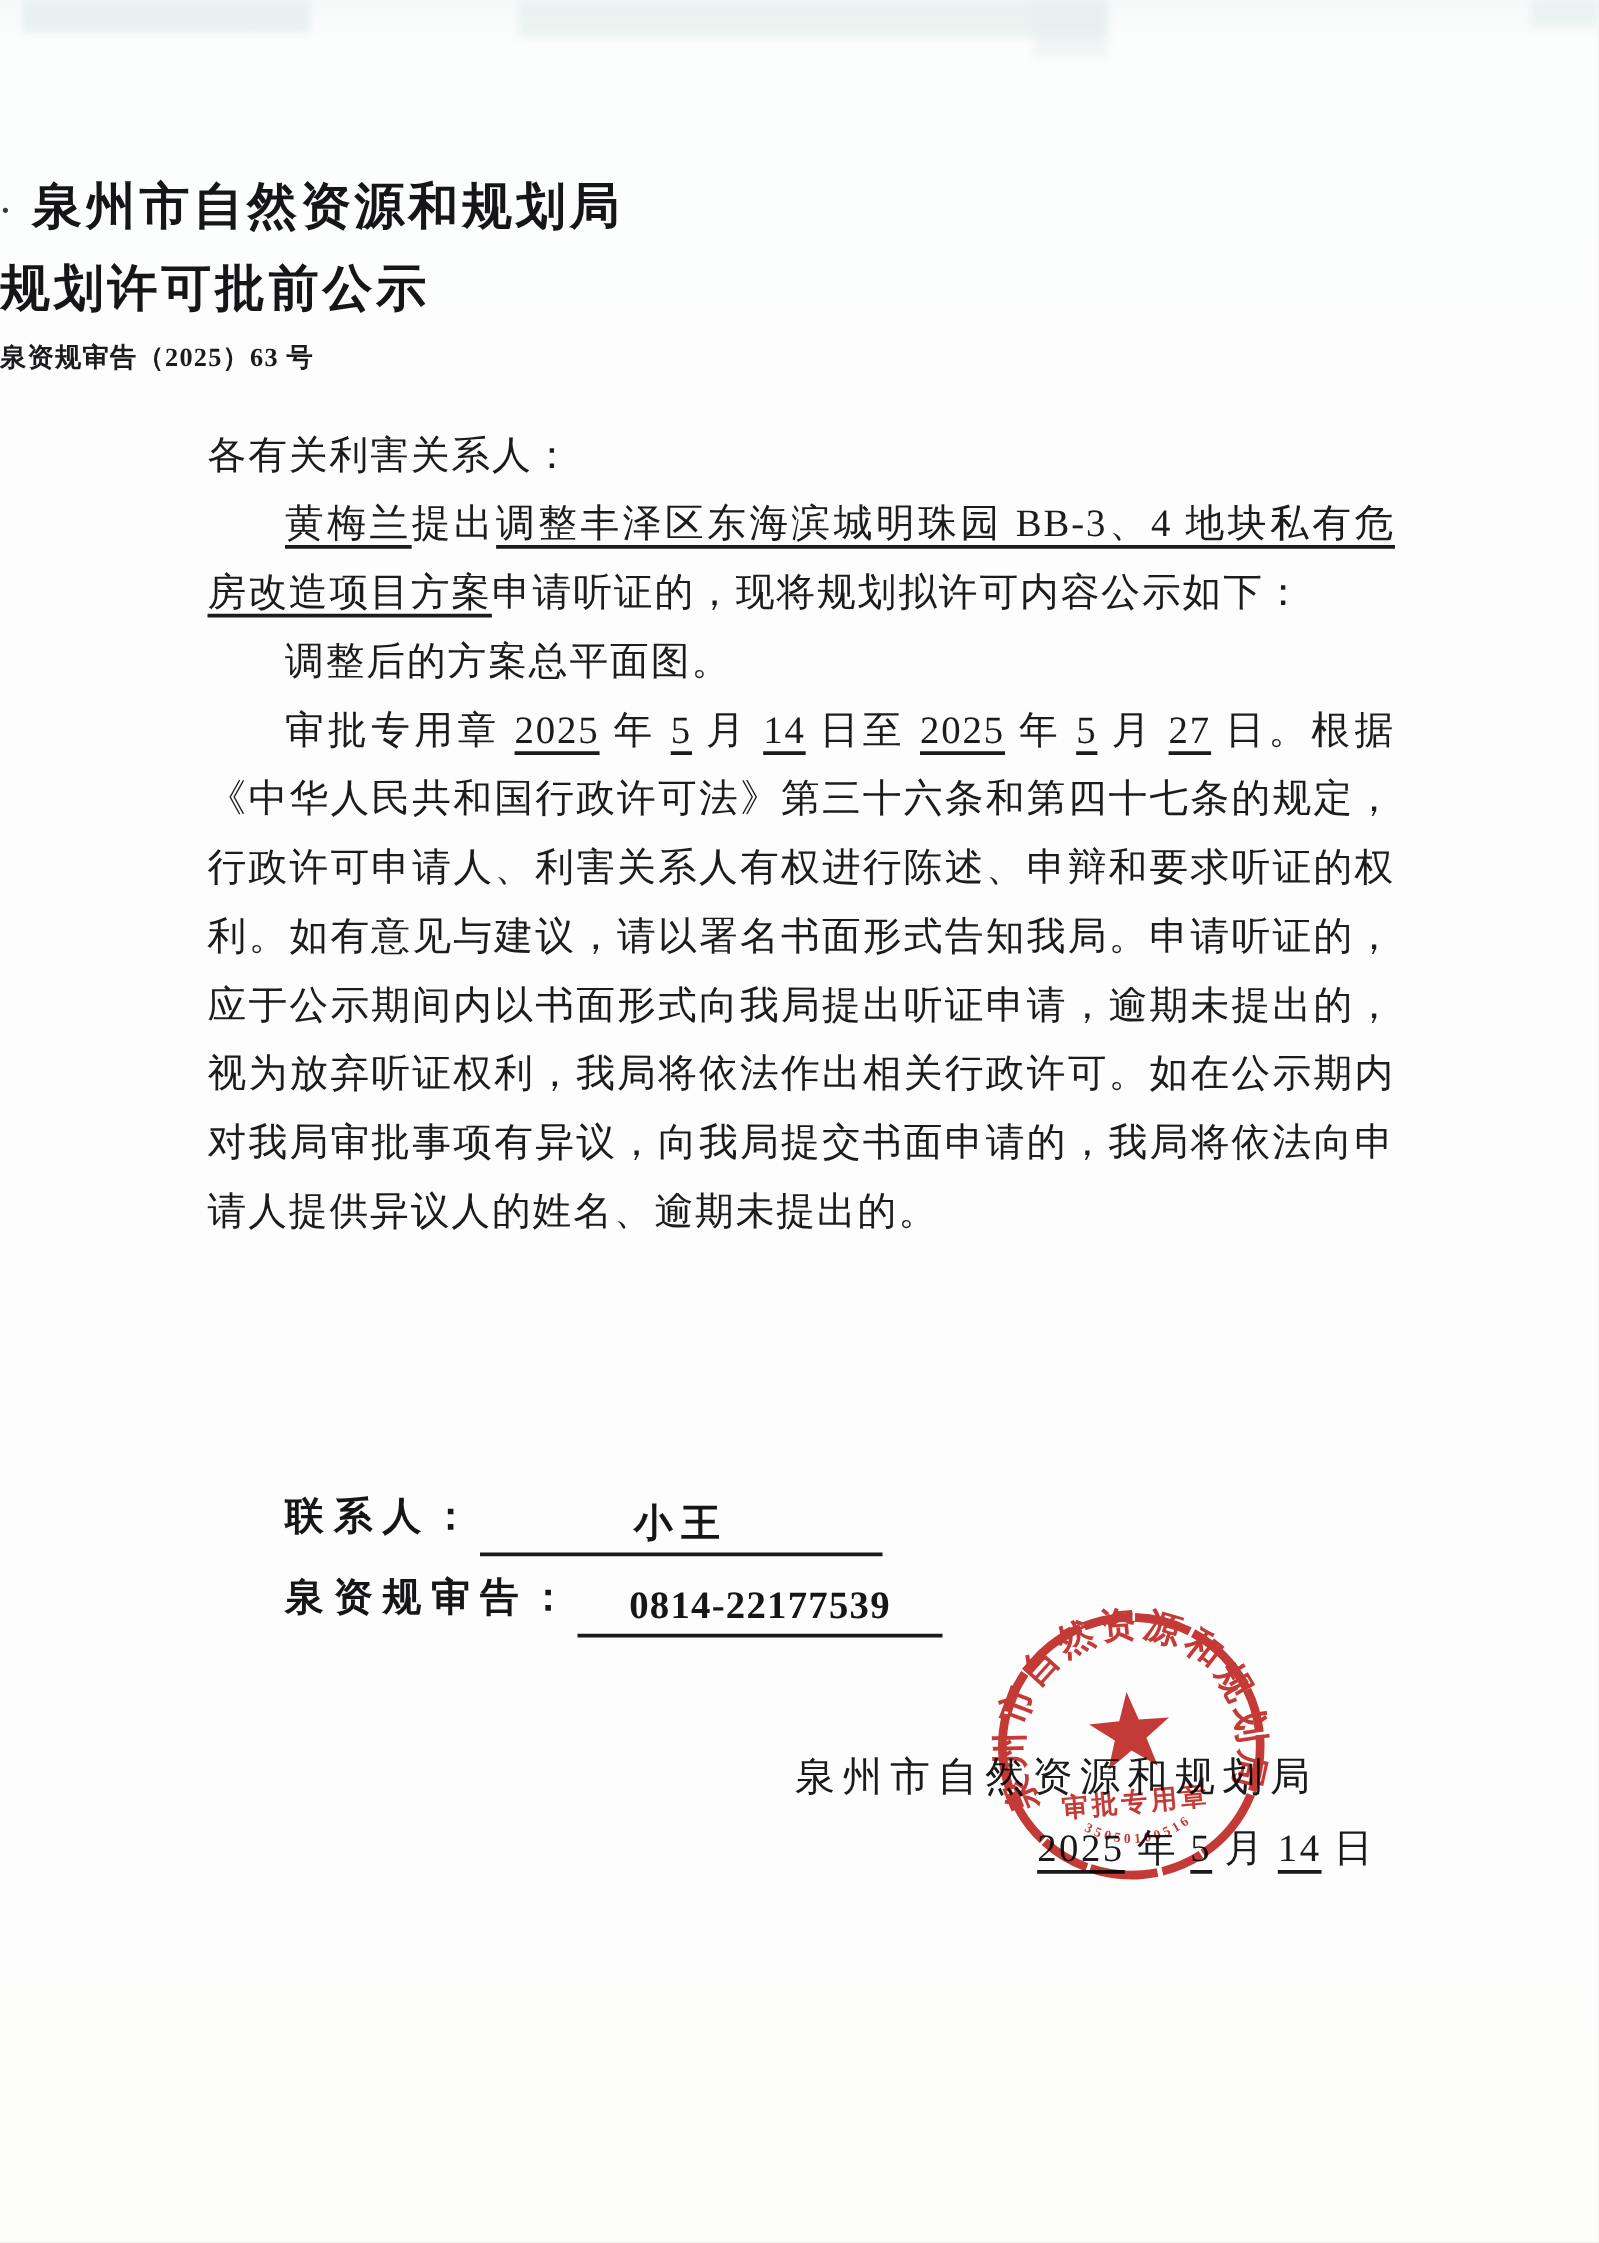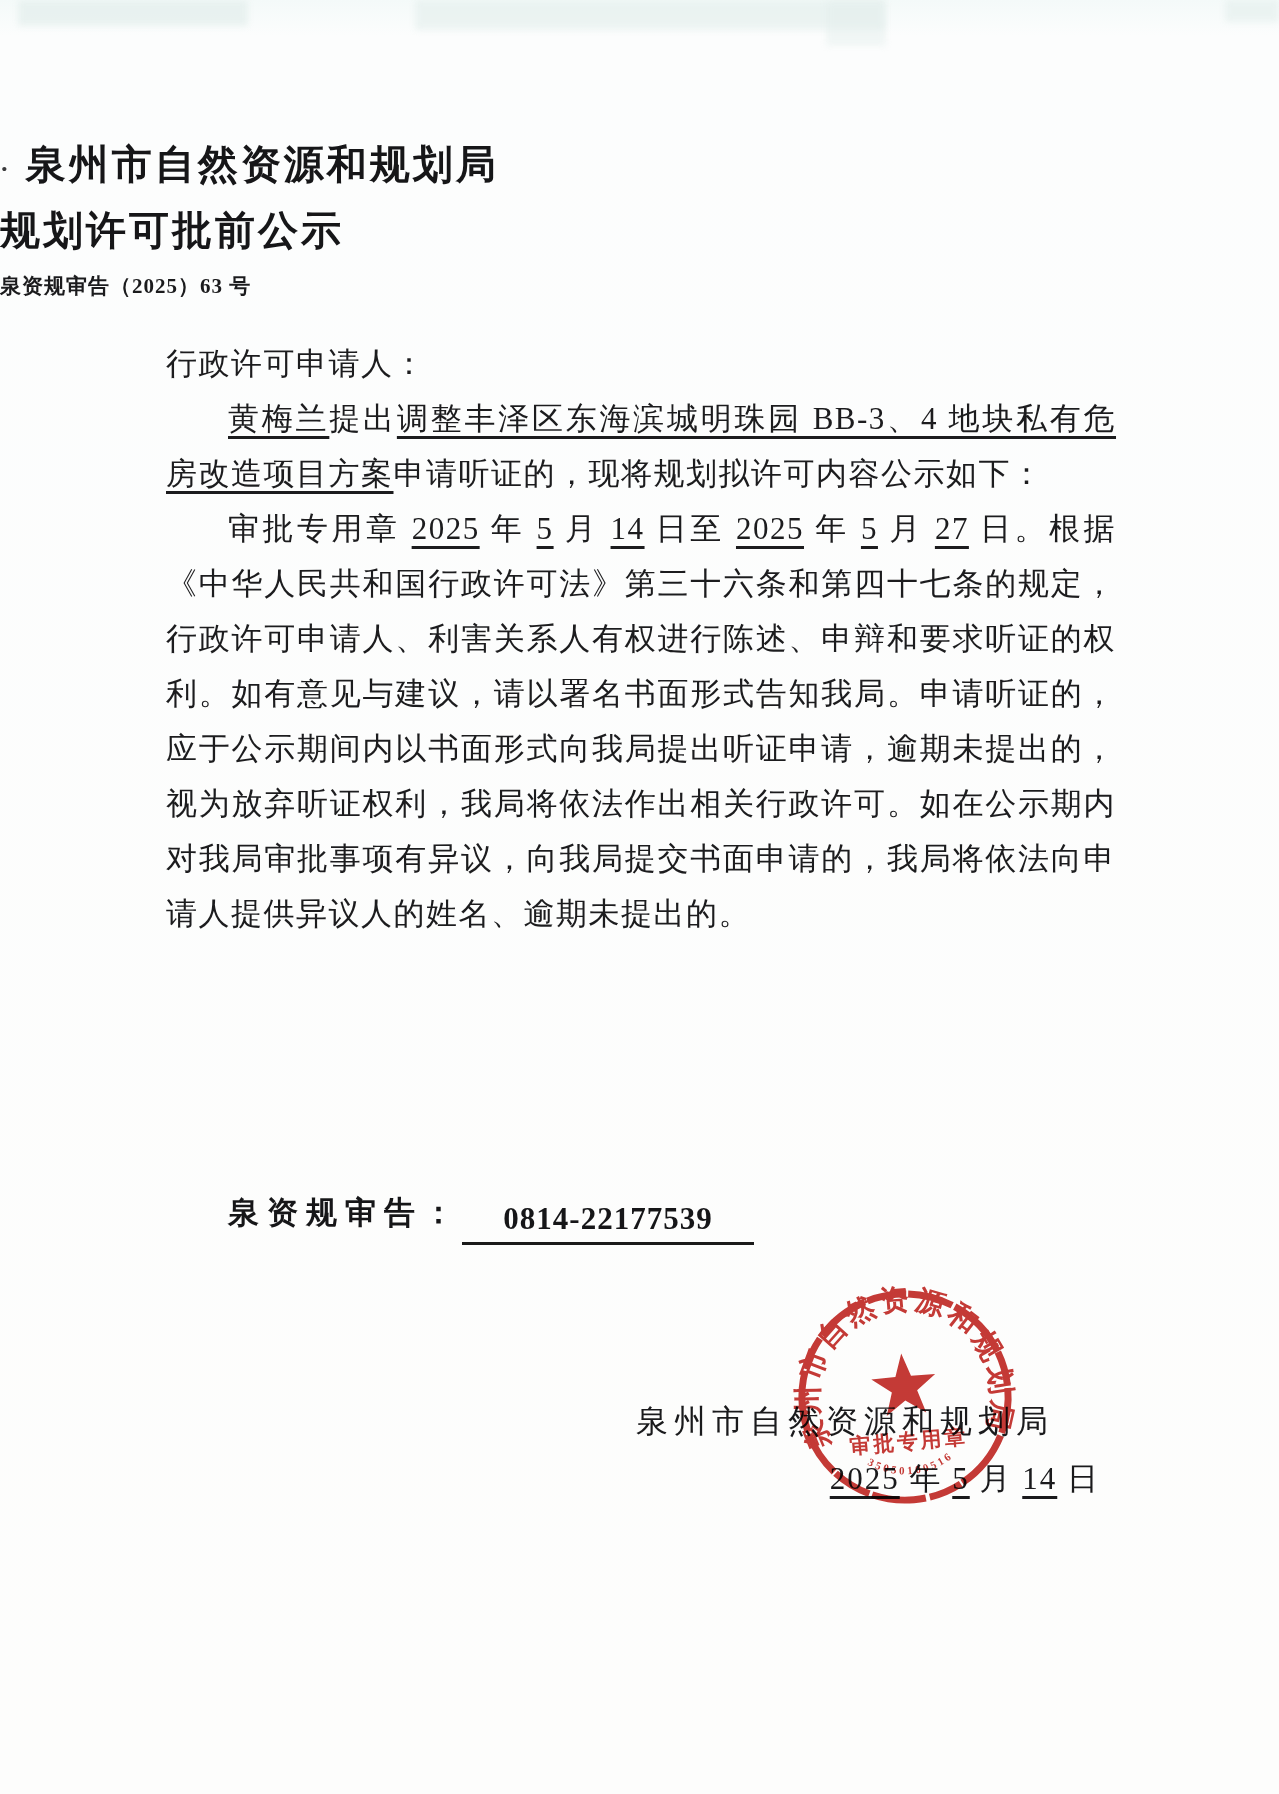--- a/index.html
+++ b/index.html
@@ -68,26 +68,28 @@
   <div class="artifact a3"></div>
   <div class="artifact a4"></div>
 
   <div class="titles">
     <div class="title-line1"><span class="title-bullet">·</span><span>泉州市自然资源和规划局</span></div>
     <div class="title-line2">规划许可批前公示</div>
     <div class="doc-number">泉资规审告（2025）63 号</div>
   </div>
 
   <div class="body-text">
-    <p class="salutation">行政许可申请人：</p>
+    <p class="salutation">各有关利害关系人：</p>
     <p><u>黄梅兰</u><span>提出</span><u>调整丰泽区东海滨城明珠园 BB-3、4 地块私有危房改造项目方案</u><span>申请听证的，现将规划拟许可内容公示如下：</span></p>
+    <p><span>调整后的方案总平面图。</span></p>
     <p><span>审批专用章 </span><u>2025</u><span> 年 </span><u>5</u><span> 月 </span><u>14</u><span> 日至 </span><u>2025</u><span> 年 </span><u>5</u><span> 月 </span><u>27</u><span> 日。根据《中华人民共和国行政许可法》第三十六条和第四十七条的规定，行政许可申请人、利害关系人有权进行陈述、申辩和要求听证的权利。如有意见与建议，请以署名书面形式告知我局。申请听证的，应于公示期间内以书面形式向我局提出听证申请，逾期未提出的，视为放弃听证权利，我局将依法作出相关行政许可。如在公示期内对我局审批事项有异议，向我局提交书面申请的，我局将依法向申请人提供异议人的姓名、逾期未提出的。</span></p>
   </div>
 
   <div class="contact">
+    <div class="contact-row"><span class="contact-label">联系人：</span><span class="uline-field person-field">小王</span></div>
     <div class="contact-row"><span class="contact-label">泉资规审告：</span><span class="uline-field phone-field">0814-22177539</span></div>
   </div>
 
   <div class="sig-org">泉州市自然资源和规划局</div>
   <div class="sig-date"><u>2025</u><span> 年 </span><u>5</u><span> 月 </span><u>14</u><span> 日</span></div>
 
   <svg class="seal" viewBox="0 0 240 240" aria-hidden="true">
     <defs>
       <path id="sealRingPath" d="M 48,170 A 88,88 0 1 1 192,170"></path>
       <path id="sealCodePath" d="M 52.5,159 A 78,78 0 0 0 187.5,159"></path>

